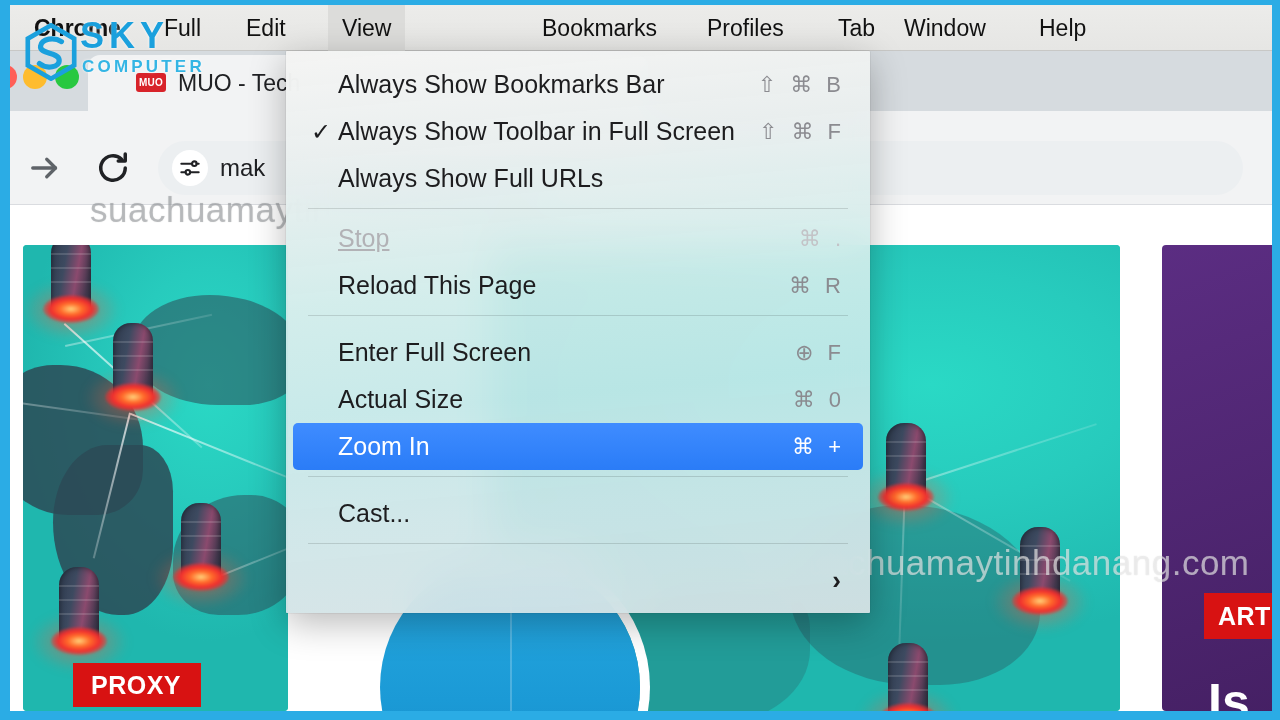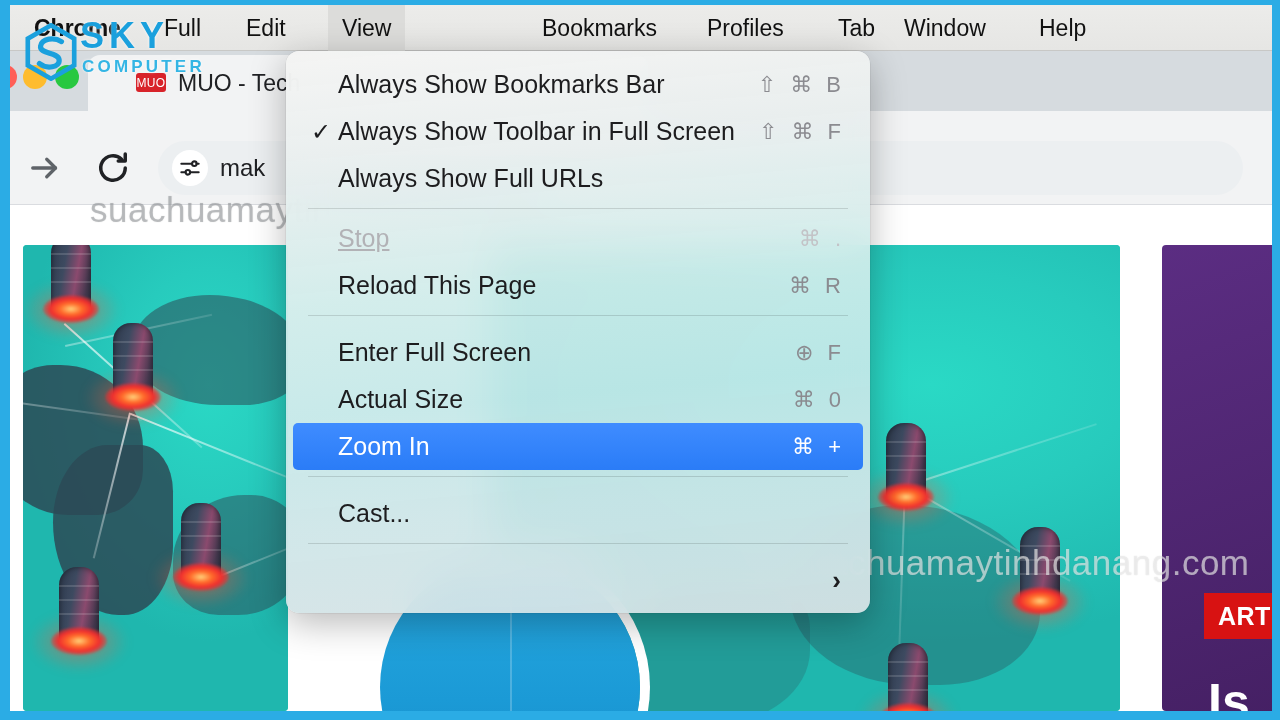--- a/index.html
+++ b/index.html
@@ -64,21 +64,21 @@
   #tab {
     position:absolute; left:78px; top:4px; width:560px; height:56px;
     background:#f2f3f4; border-radius:12px 12px 0 0;
     box-shadow:0 1px 0 #f2f3f4;
   }
   #tab .favicon {
     position:absolute; left:48px; top:18px; width:30px; height:19px;
     background:#d8232a; border-radius:3px;
     display:flex; align-items:center; justify-content:center;
   }
-  #tab .favicon span { color:#fff; font-size:12px; font-weight:normal; letter-spacing:.3px; }
+  #tab .favicon span { color:#fff; font-size:10px; font-weight:bold; letter-spacing:.3px; }
   #tab .title {
     position:absolute; left:90px; top:12px; height:32px; line-height:32px;
     font-size:23px; color:#202124; white-space:nowrap; overflow:hidden; width:470px;
   }
 
   
   #toolbar {
     position:absolute; left:0; top:106px; width:1262px; height:94px;
     background:#f2f3f4; border-bottom:1px solid #dadce0;
   }
@@ -174,21 +174,21 @@
   .watermark {
     position:absolute; font-size:35px; color:rgba(255,255,255,.55);
     letter-spacing:.5px; white-space:nowrap; pointer-events:none;
     text-shadow:0 0 1px rgba(120,120,120,.35);
   }
   .watermark.dark { color:rgba(150,155,160,.45); }
 
   
   #viewmenu {
     position:absolute; left:276px; top:46px; width:584px; height:562px;
-    border-radius:13px;
+    border-radius:1px;
     background:linear-gradient(175deg,
         rgba(244,244,243,.97) 0%,
         rgba(232,238,238,.95) 20%,
         rgba(208,236,234,.93) 42%,
         rgba(196,232,232,.93) 60%,
         rgba(206,230,232,.94) 78%,
         rgba(214,226,229,.95) 100%);
     backdrop-filter:blur(22px);
     box-shadow:0 10px 36px rgba(0,0,0,.28), 0 0 0 .5px rgba(0,0,0,.10);
     overflow:hidden;
@@ -318,20 +318,21 @@
           </div>
           <div class="tower" style="left:28px; top:322px;">
             <div class="glow"></div>
               <div class="body"></div>
             <div class="band" style="top:18px"></div>
               <div class="band" style="top:32px"></div>
               <div class="band" style="top:46px"></div>
             <div class="ring"></div>
           </div>
 
+          <div class="badge-red" style="left:50px; top:418px; width:128px; height:44px; font-size:25px; padding-left:18px;">PROXY</div>
         </div>
       </div>
 
       <div class="card c2">
         <div class="netmap">
           <div class="landmass" style="left:300px; top:260px; width:250px; height:180px; border-radius:45% 55% 40% 50%; opacity:.35;"></div>
           <div class="landmass" style="left:120px; top:330px; width:200px; height:150px; border-radius:55% 35% 50% 45%; opacity:.25;"></div>
 
           <div class="link" style="left:416px; top:240px; width:200px; transform:rotate(-18deg); opacity:.55;"></div>
           <div class="link" style="left:416px; top:240px; width:190px; transform:rotate(30deg); opacity:.5;"></div>

